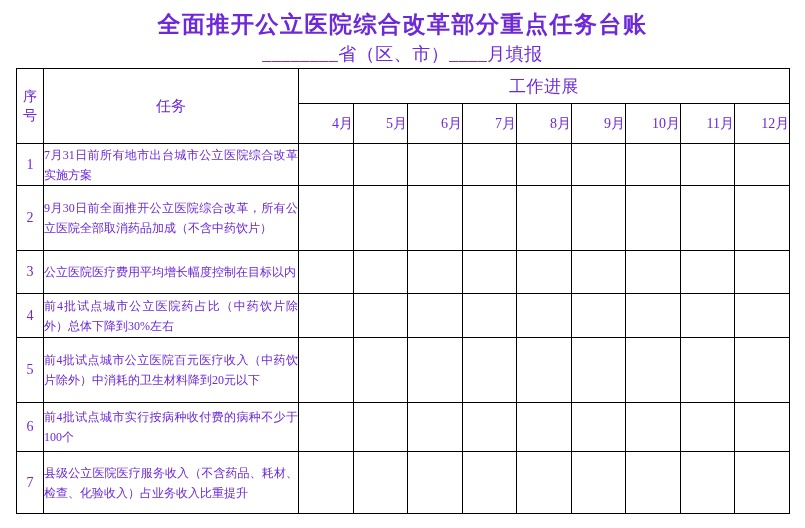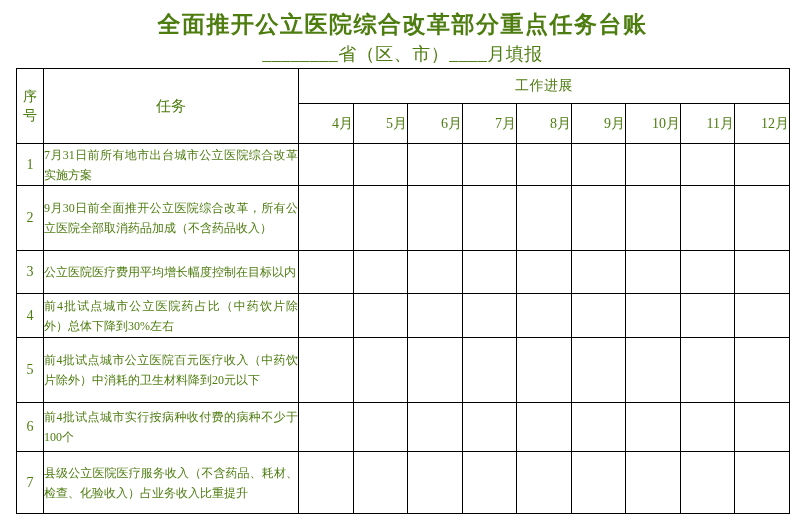--- a/index.html
+++ b/index.html
@@ -5,21 +5,21 @@
   html, body {
     margin: 0;
     padding: 0;
     background: #ffffff;
   }
   .page {
     position: relative;
     width: 805px;
     height: 528px;
     background: #ffffff;
-    color: #4d7c0f;
+    color: #6d28d9;
     font-family: "Liberation Serif", "DejaVu Serif", serif;
     overflow: hidden;
   }
   .title {
     margin-top: 11px;
     text-align: center;
     font-size: 23px;
     font-weight: bold;
     letter-spacing: 1.5px;
     line-height: 28px;
@@ -61,21 +61,21 @@
     line-height: 19px;
     text-align: center;
     word-break: break-all;
     padding: 0 5px;
   }
   th.task-h {
     font-size: 15px;
     text-align: center;
   }
   th.progress-h {
-    font-size: 14px;
+    font-size: 17px;
     text-align: center;
     letter-spacing: 0.5px;
   }
   th.month-h {
     font-size: 14px;
     text-align: right;
   }
   td.idx {
     font-size: 14px;
     text-align: center;
@@ -139,21 +139,21 @@
         <td class="empty"></td>
         <td class="empty"></td>
         <td class="empty"></td>
         <td class="empty"></td>
         <td class="empty"></td>
         <td class="empty"></td>
         <td class="empty"></td>
       </tr>
       <tr class="r2">
         <td class="idx">2</td>
-        <td class="task">9月30日前全面推开公立医院综合改革，所有公立医院全部取消药品加成（不含药品收入）</td>
+        <td class="task">9月30日前全面推开公立医院综合改革，所有公立医院全部取消药品加成（不含中药饮片）</td>
         <td class="empty"></td>
         <td class="empty"></td>
         <td class="empty"></td>
         <td class="empty"></td>
         <td class="empty"></td>
         <td class="empty"></td>
         <td class="empty"></td>
         <td class="empty"></td>
         <td class="empty"></td>
       </tr>

